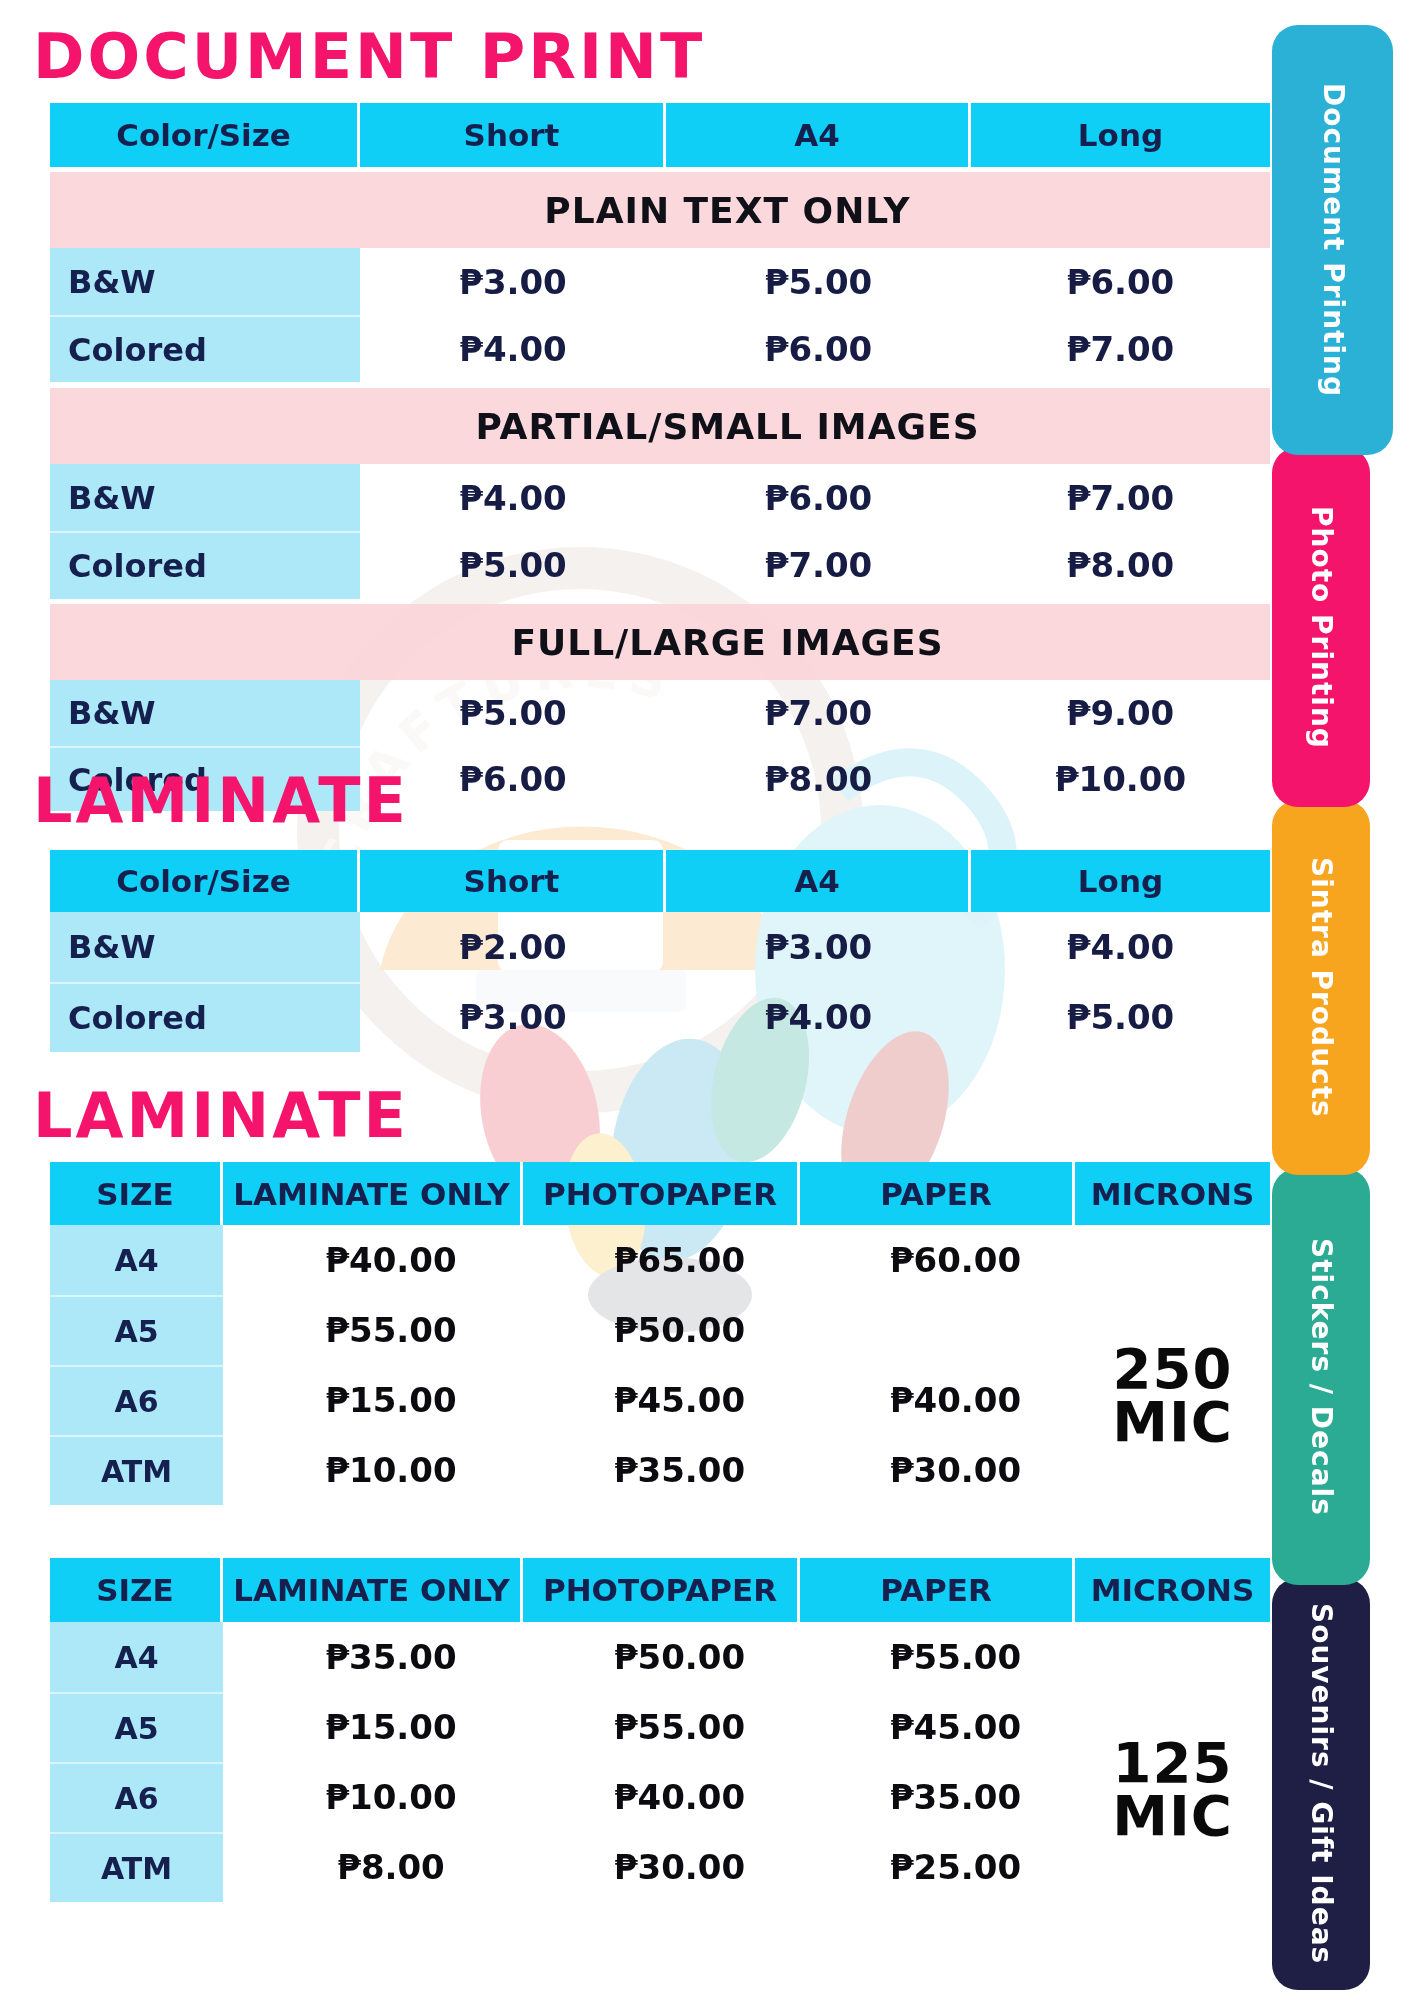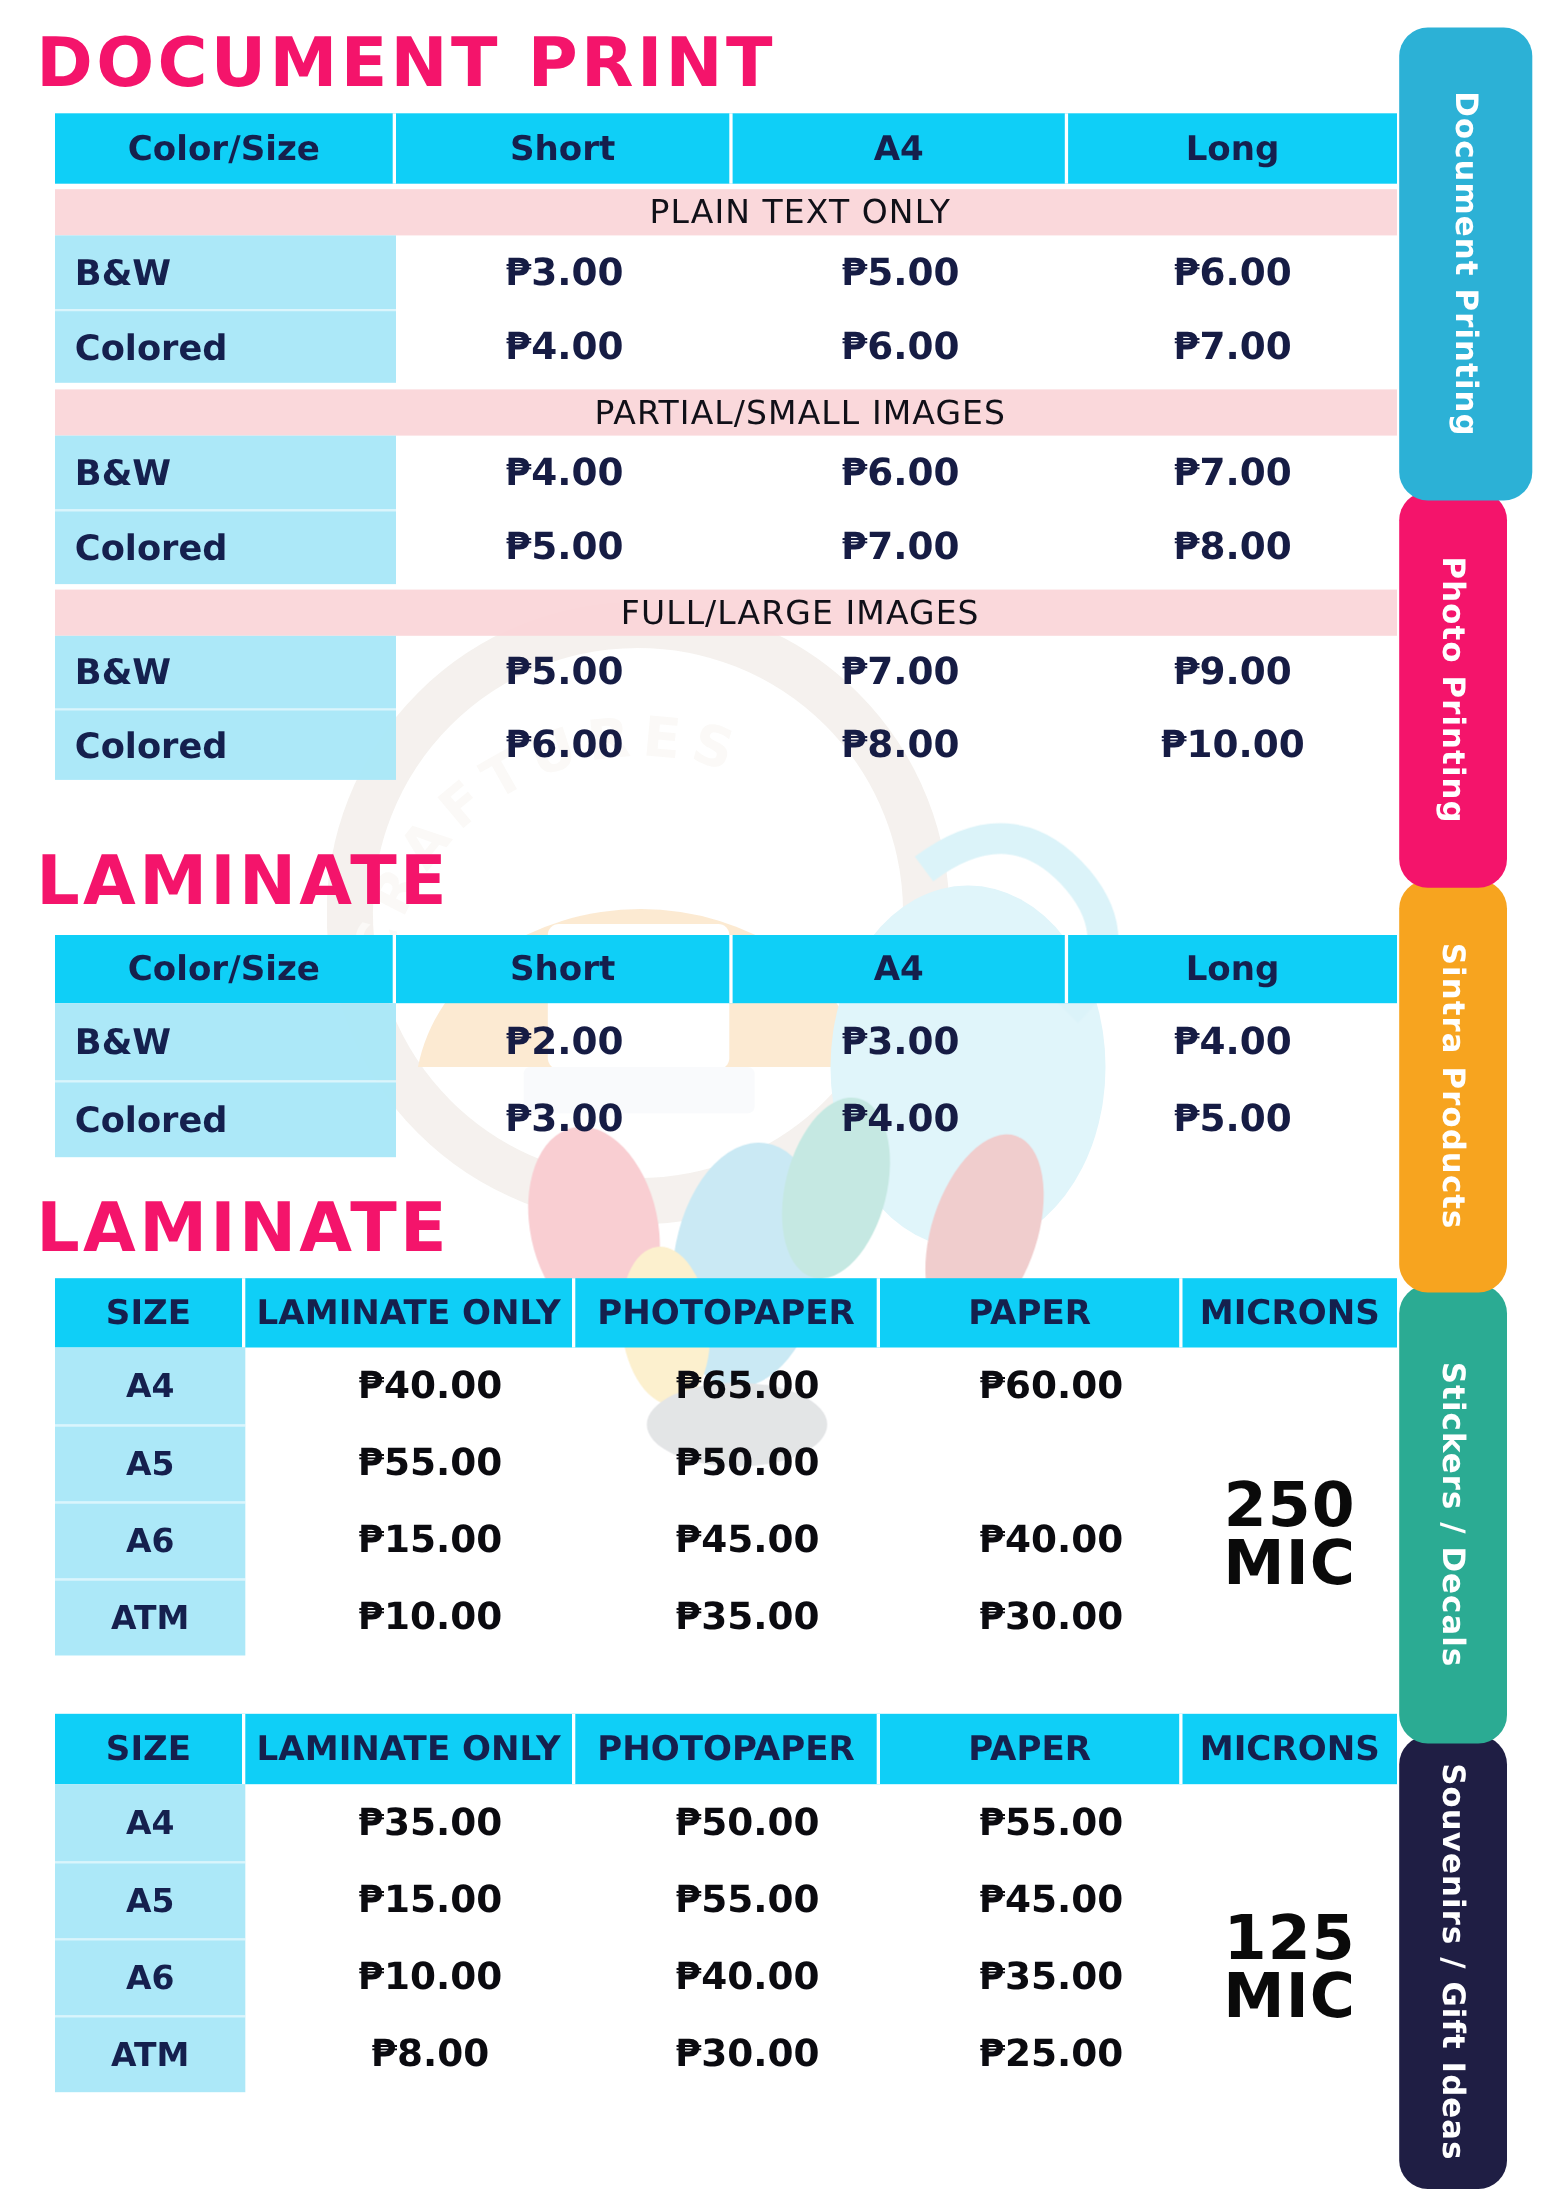--- a/index.html
+++ b/index.html
@@ -16,22 +16,22 @@
   #title-pc{top:770px;font-size:62px;}
   #title-lam{top:1085px;font-size:62px;}
 
   
   .tbl{left:50px;width:1220px;z-index:2;}
   .thead{display:grid;height:64px;background:#0FCFF7;}
   .thead .hc{display:flex;align-items:center;justify-content:center;
              color:#15204E;font-weight:800;font-size:31px;border-right:3px solid #ffffff;}
   .thead .hc:last-child{border-right:none;}
   .doc-cols{grid-template-columns:310px 306px 305px 299px;}
-  .banner{height:42px;background:rgba(250,213,216,0.93);display:flex;align-items:center;justify-content:center;
-          padding-left:135px;color:#101018;font-weight:400;font-size:30px;letter-spacing:1px;}
+  .banner{height:76px;background:rgba(250,213,216,0.93);display:flex;align-items:center;justify-content:center;
+          padding-left:135px;color:#101018;font-weight:700;font-size:36px;letter-spacing:1px;}
   .prow{display:grid;}
   .prow .lbl{background:rgba(167,231,248,0.94);display:flex;align-items:center;
              padding-left:18px;color:#15204E;font-weight:800;font-size:32px;}
   .prow .lbl.mid{border-top:2px solid rgba(255,255,255,0.55);}
   .prow .val{display:flex;align-items:center;justify-content:center;
              color:#161C44;font-weight:700;font-size:34px;}
   .gap5{height:5px;} .gap6{height:6px;}
   .r67{height:67px;} .r68{height:68px;} .r66{height:66px;} .r65{height:65px;} .r70{height:70px;}
 
   #tbl-doc{top:103px;}

